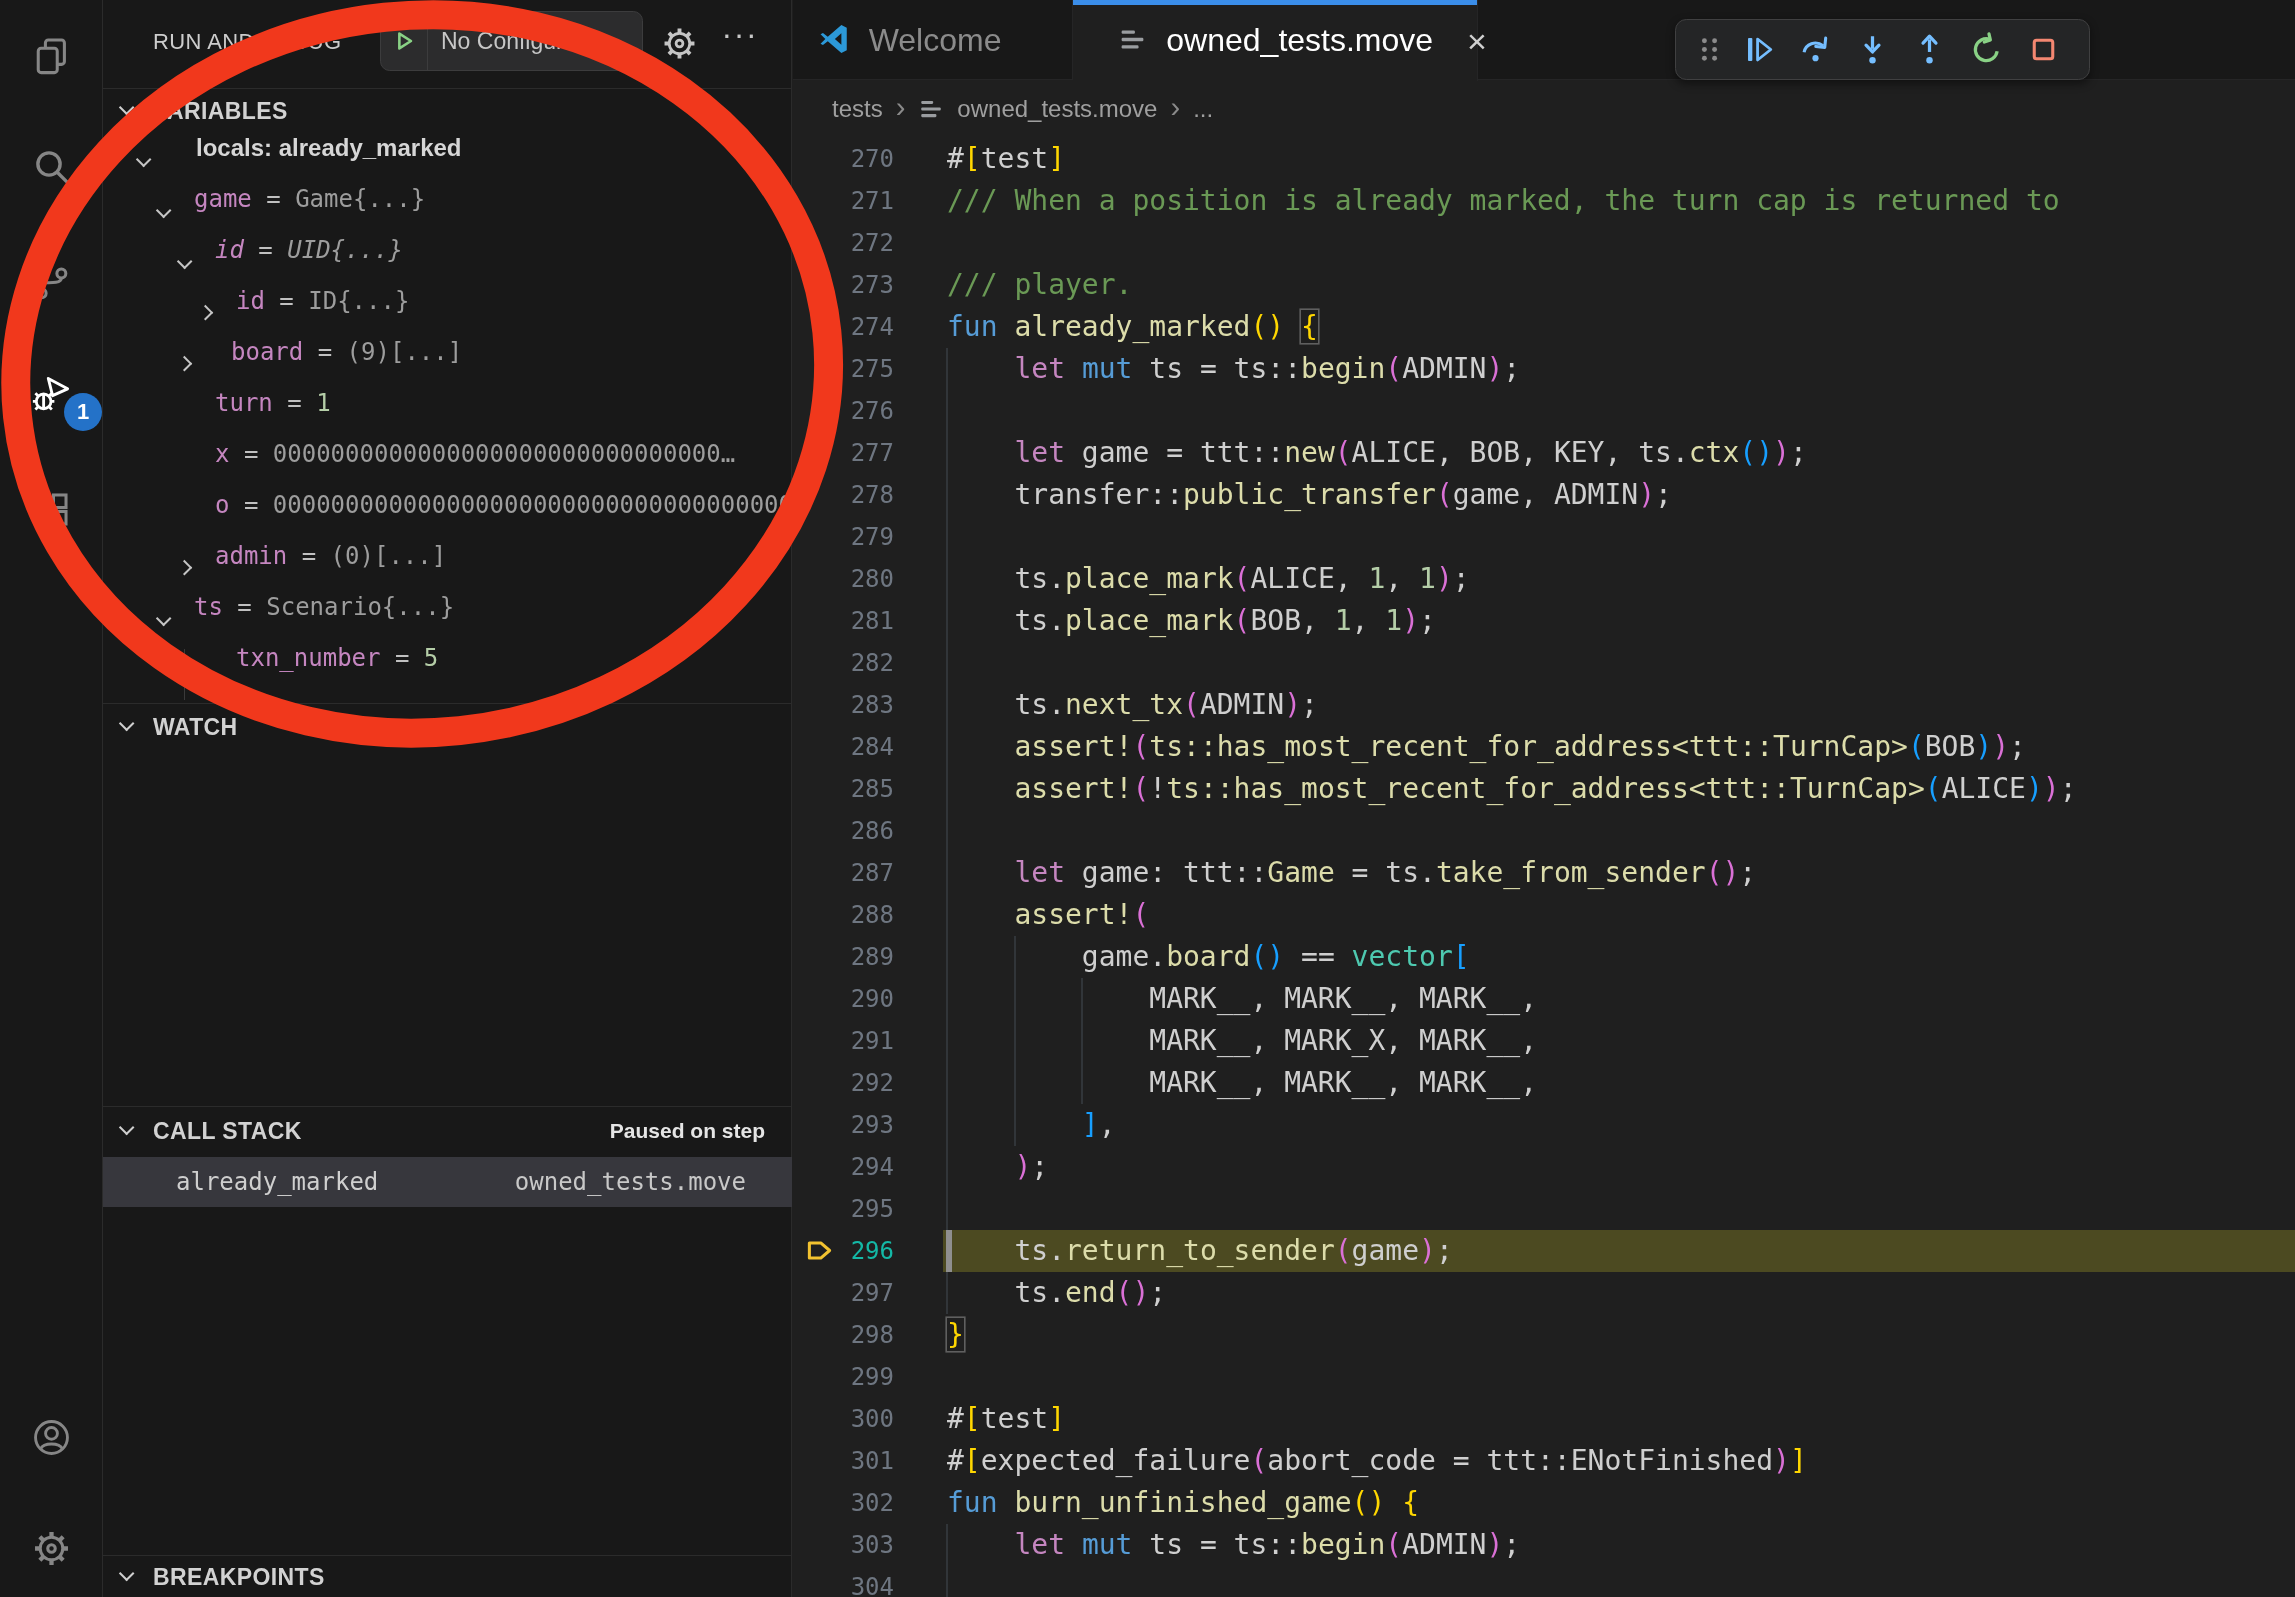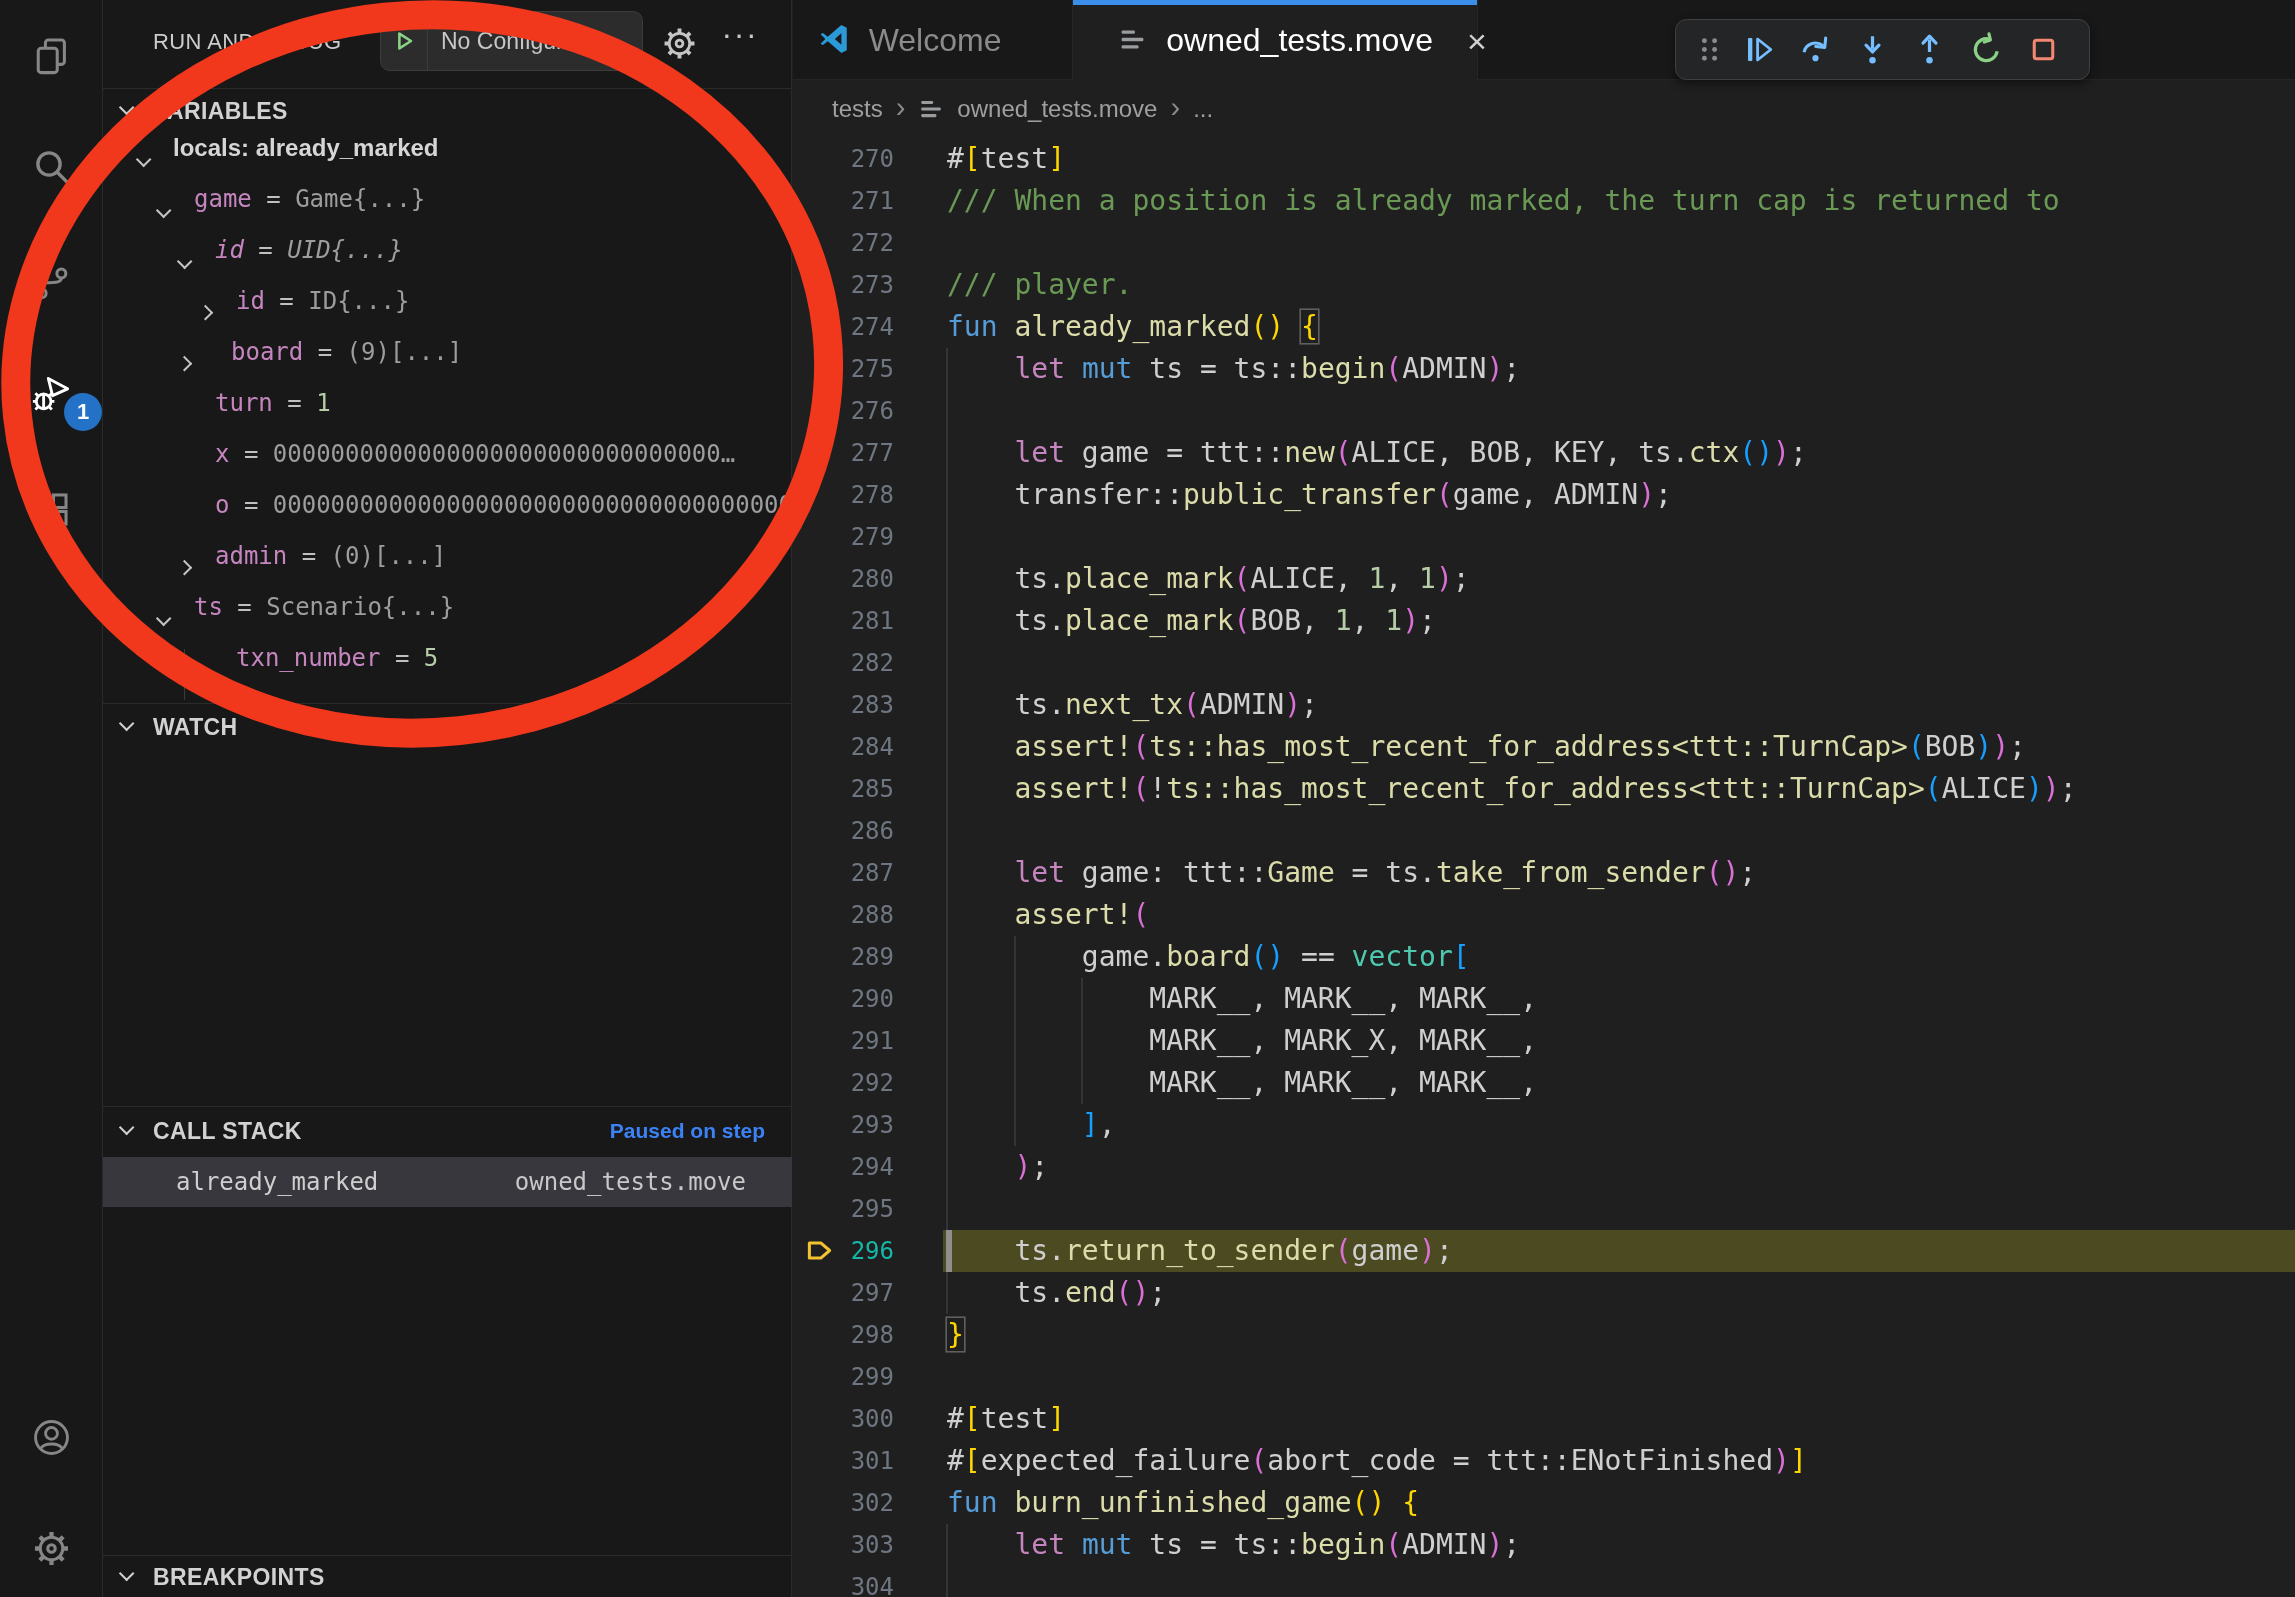--- a/index.html
+++ b/index.html
@@ -28,27 +28,27 @@
 
   .pane-header { position:absolute; left:0; width:689px; }
   .pane-header .chev { position:absolute; left:17.7px; top:50%; margin-top:-8.8px; }
   .pane-header .ph-label { position:absolute; left:50px; top:50%; transform:translateY(-50%); font-size:23px; font-weight:bold; color:#d2d2d2; letter-spacing:0.4px; white-space:nowrap; }
   .divider { position:absolute; left:0; width:689px; height:0.8px; background:#2b2b2b; }
 
   #var-tree { position:absolute; left:0; top:134px; width:689px; height:566px; overflow:hidden; }
   .vrow { position:relative; height:51px; width:689px; overflow:hidden; white-space:nowrap; }
   .vrow .chev { position:absolute; top:20px; border-width:2px; border-color:#c5c5c5; }
   .vrow .vtext { position:absolute; top:0; line-height:51px; font:24px "DejaVu Sans Mono", monospace; }
-  .vrow .vtext.scope { font:bold 24px "Liberation Sans", sans-serif; color:#d6d6d6; }
+  .vrow .vtext.scope { font:bold 24px "Liberation Sans", sans-serif; color:#d6d6d6;margin-left:23px; }
   .vname { color:#c586c0; } .veq { color:#c0c0c0; } .vval { color:#9d9d9d; } .vval.num { color:#b5cea8; }
   .tree-guide { position:absolute; width:0.8px; background:#3a3a3a; }
 
   #cs-rows { position:absolute; left:0; top:1157px; width:689px; }
   .cs-row { height:50px; background:#37373d; display:flex; align-items:center; justify-content:space-between; padding:0 46px 0 73px; font:24px "DejaVu Sans Mono", monospace; color:#cfcfcf; }
-  .ph-status { position:absolute; right:27px; top:50%; transform:translateY(-50%); font-size:21px; font-weight:bold; color:#3b82f6; white-space:nowrap; }
+  .ph-status { position:absolute; right:27px; top:50%; transform:translateY(-50%); font-size:21px; font-weight:bold; color:#e5e5e5; white-space:nowrap; }
 
   
   #editor { position:absolute; left:793px; top:0; width:1502px; height:1597px; background:#1f1f1f; }
   #tabs { position:relative; height:80px; background:#181818; border-bottom:0.8px solid #252526; display:flex; }
   .tab { position:relative; height:80px; display:flex; align-items:center; border-right:0.8px solid #252526; }
   .tab .tab-label { font-size:32px; white-space:nowrap; }
   .tab.inactive { width:280px; padding-left:24px; gap:17.7px; }
   .tab.inactive .tab-label { color:#8b8b8b; }
   .tab.active { width:405px; padding-left:45px; gap:19.3px; background:#1f1f1f; height:81px; margin-bottom:-0.8px; }
   .tab.active::before { content:""; position:absolute; left:0; top:0; right:0; height:4.8px; background:#3b8eea; }

